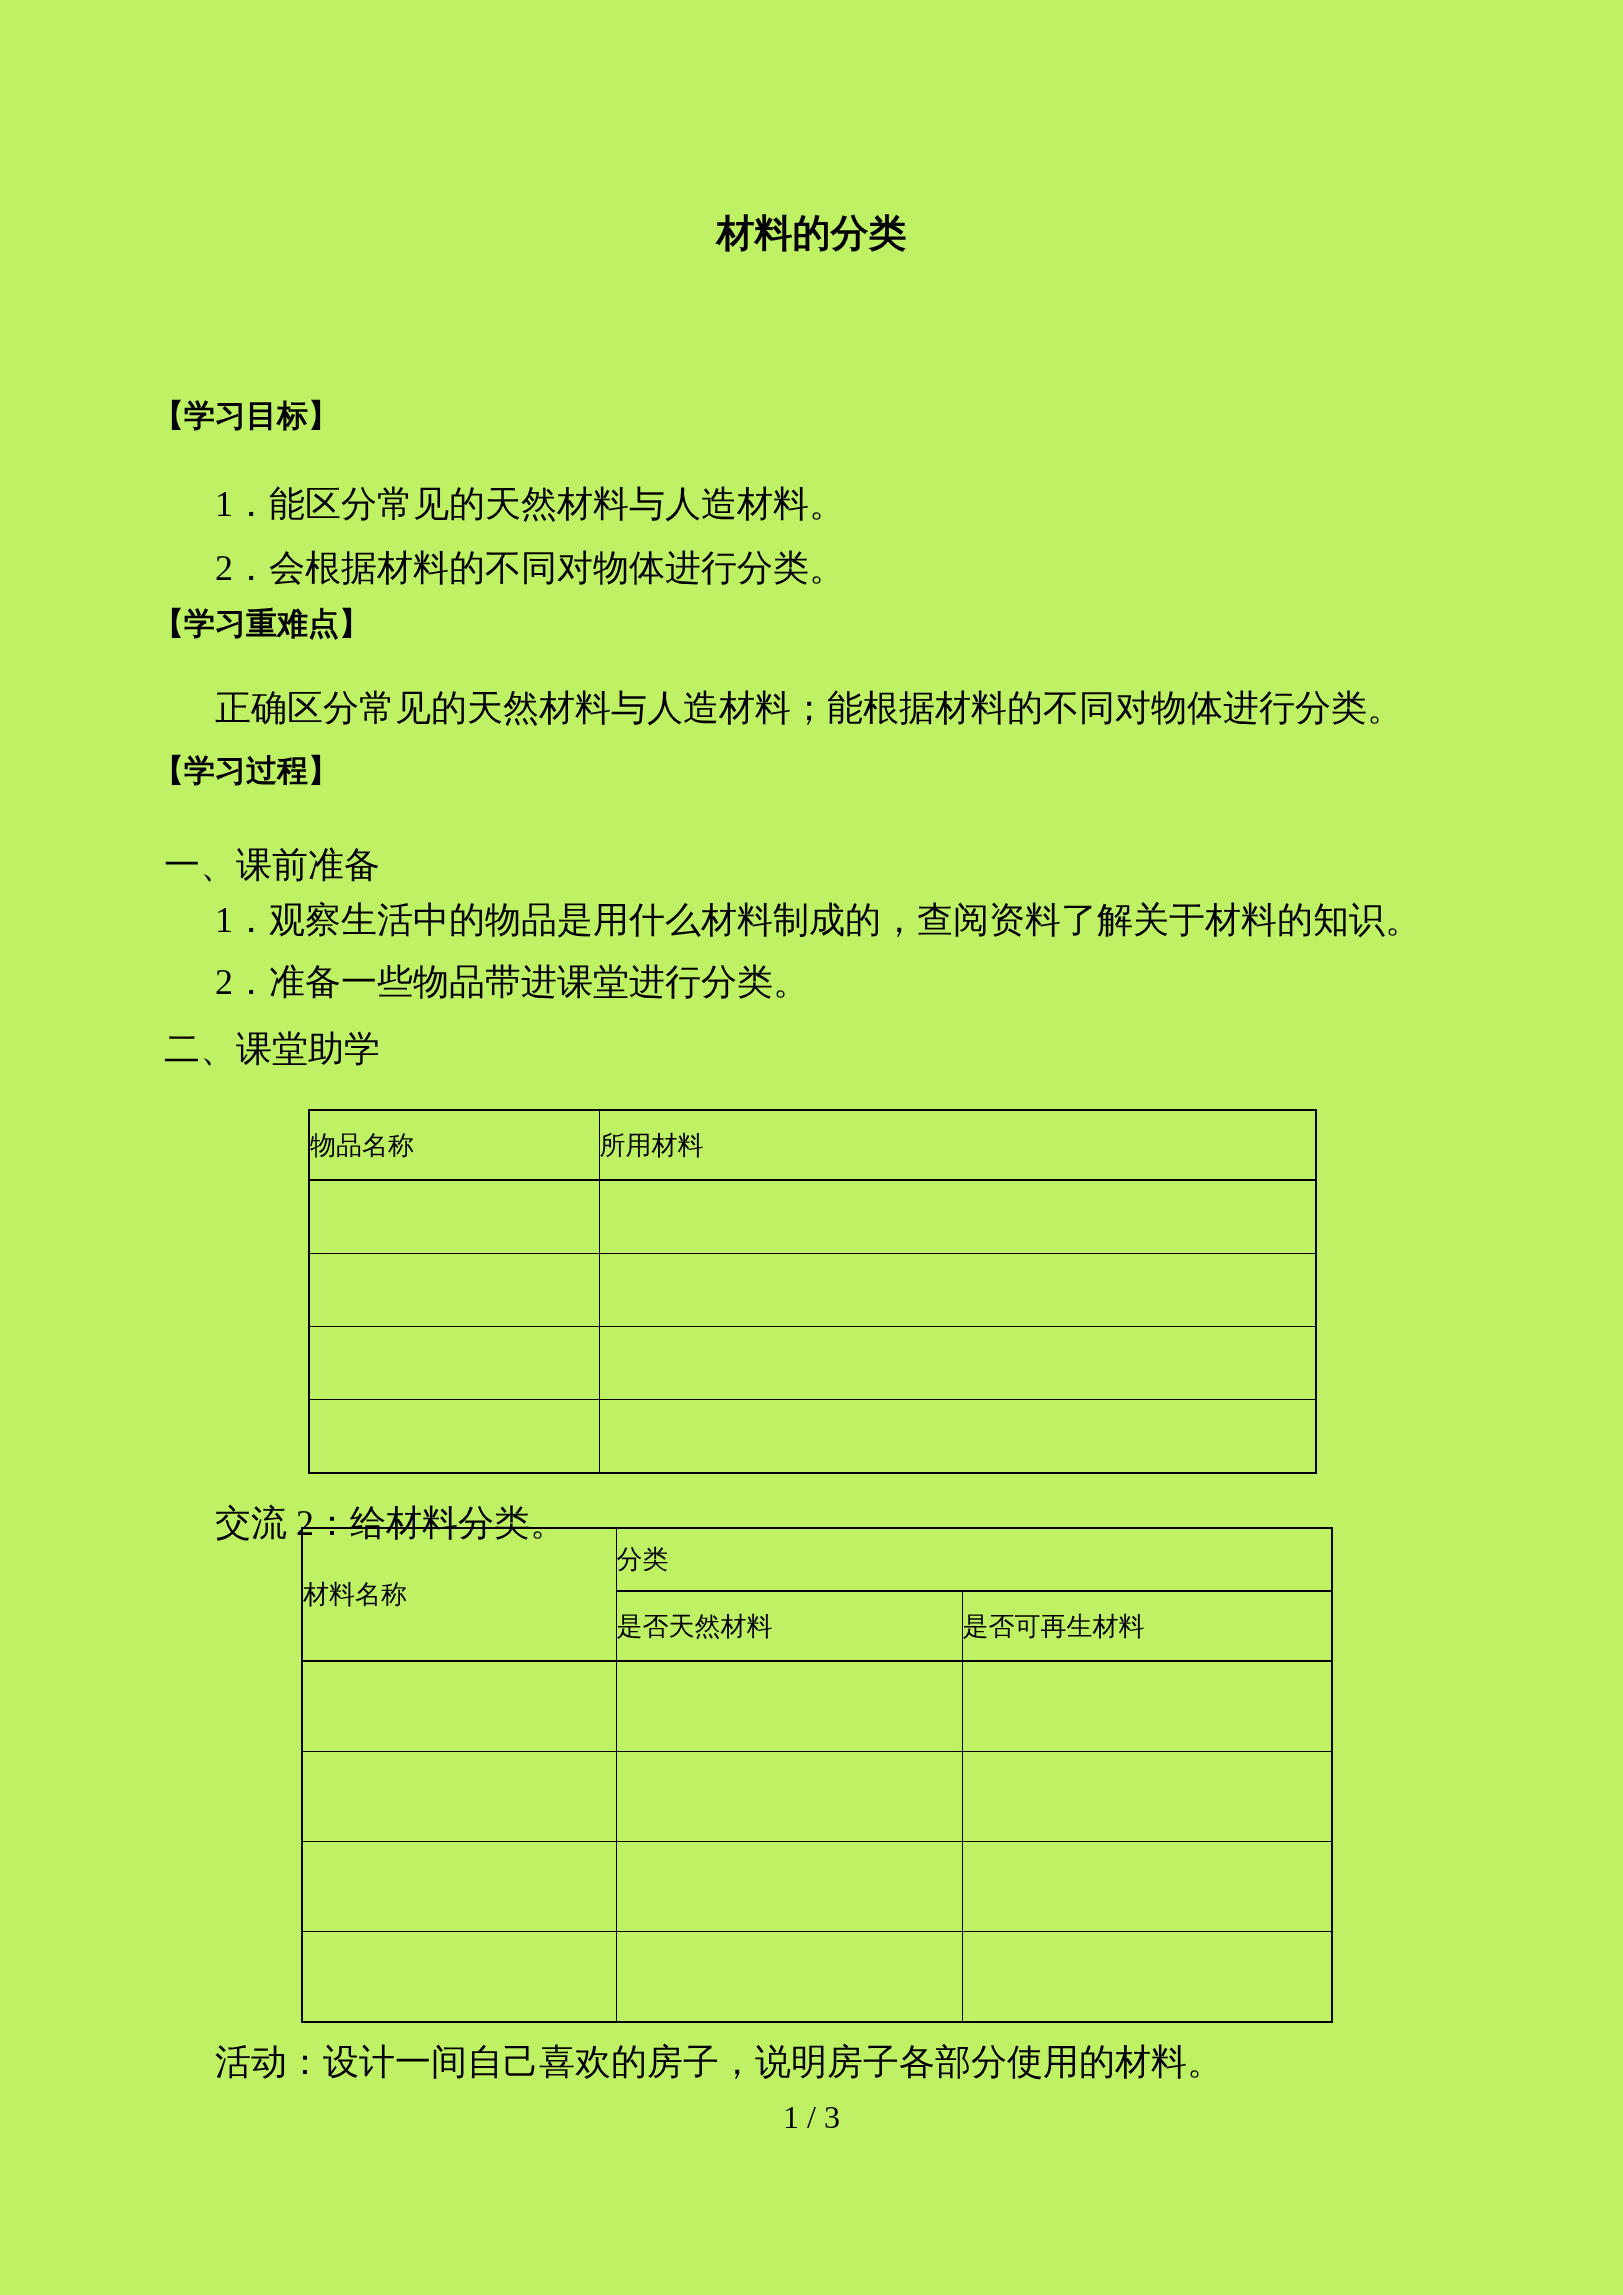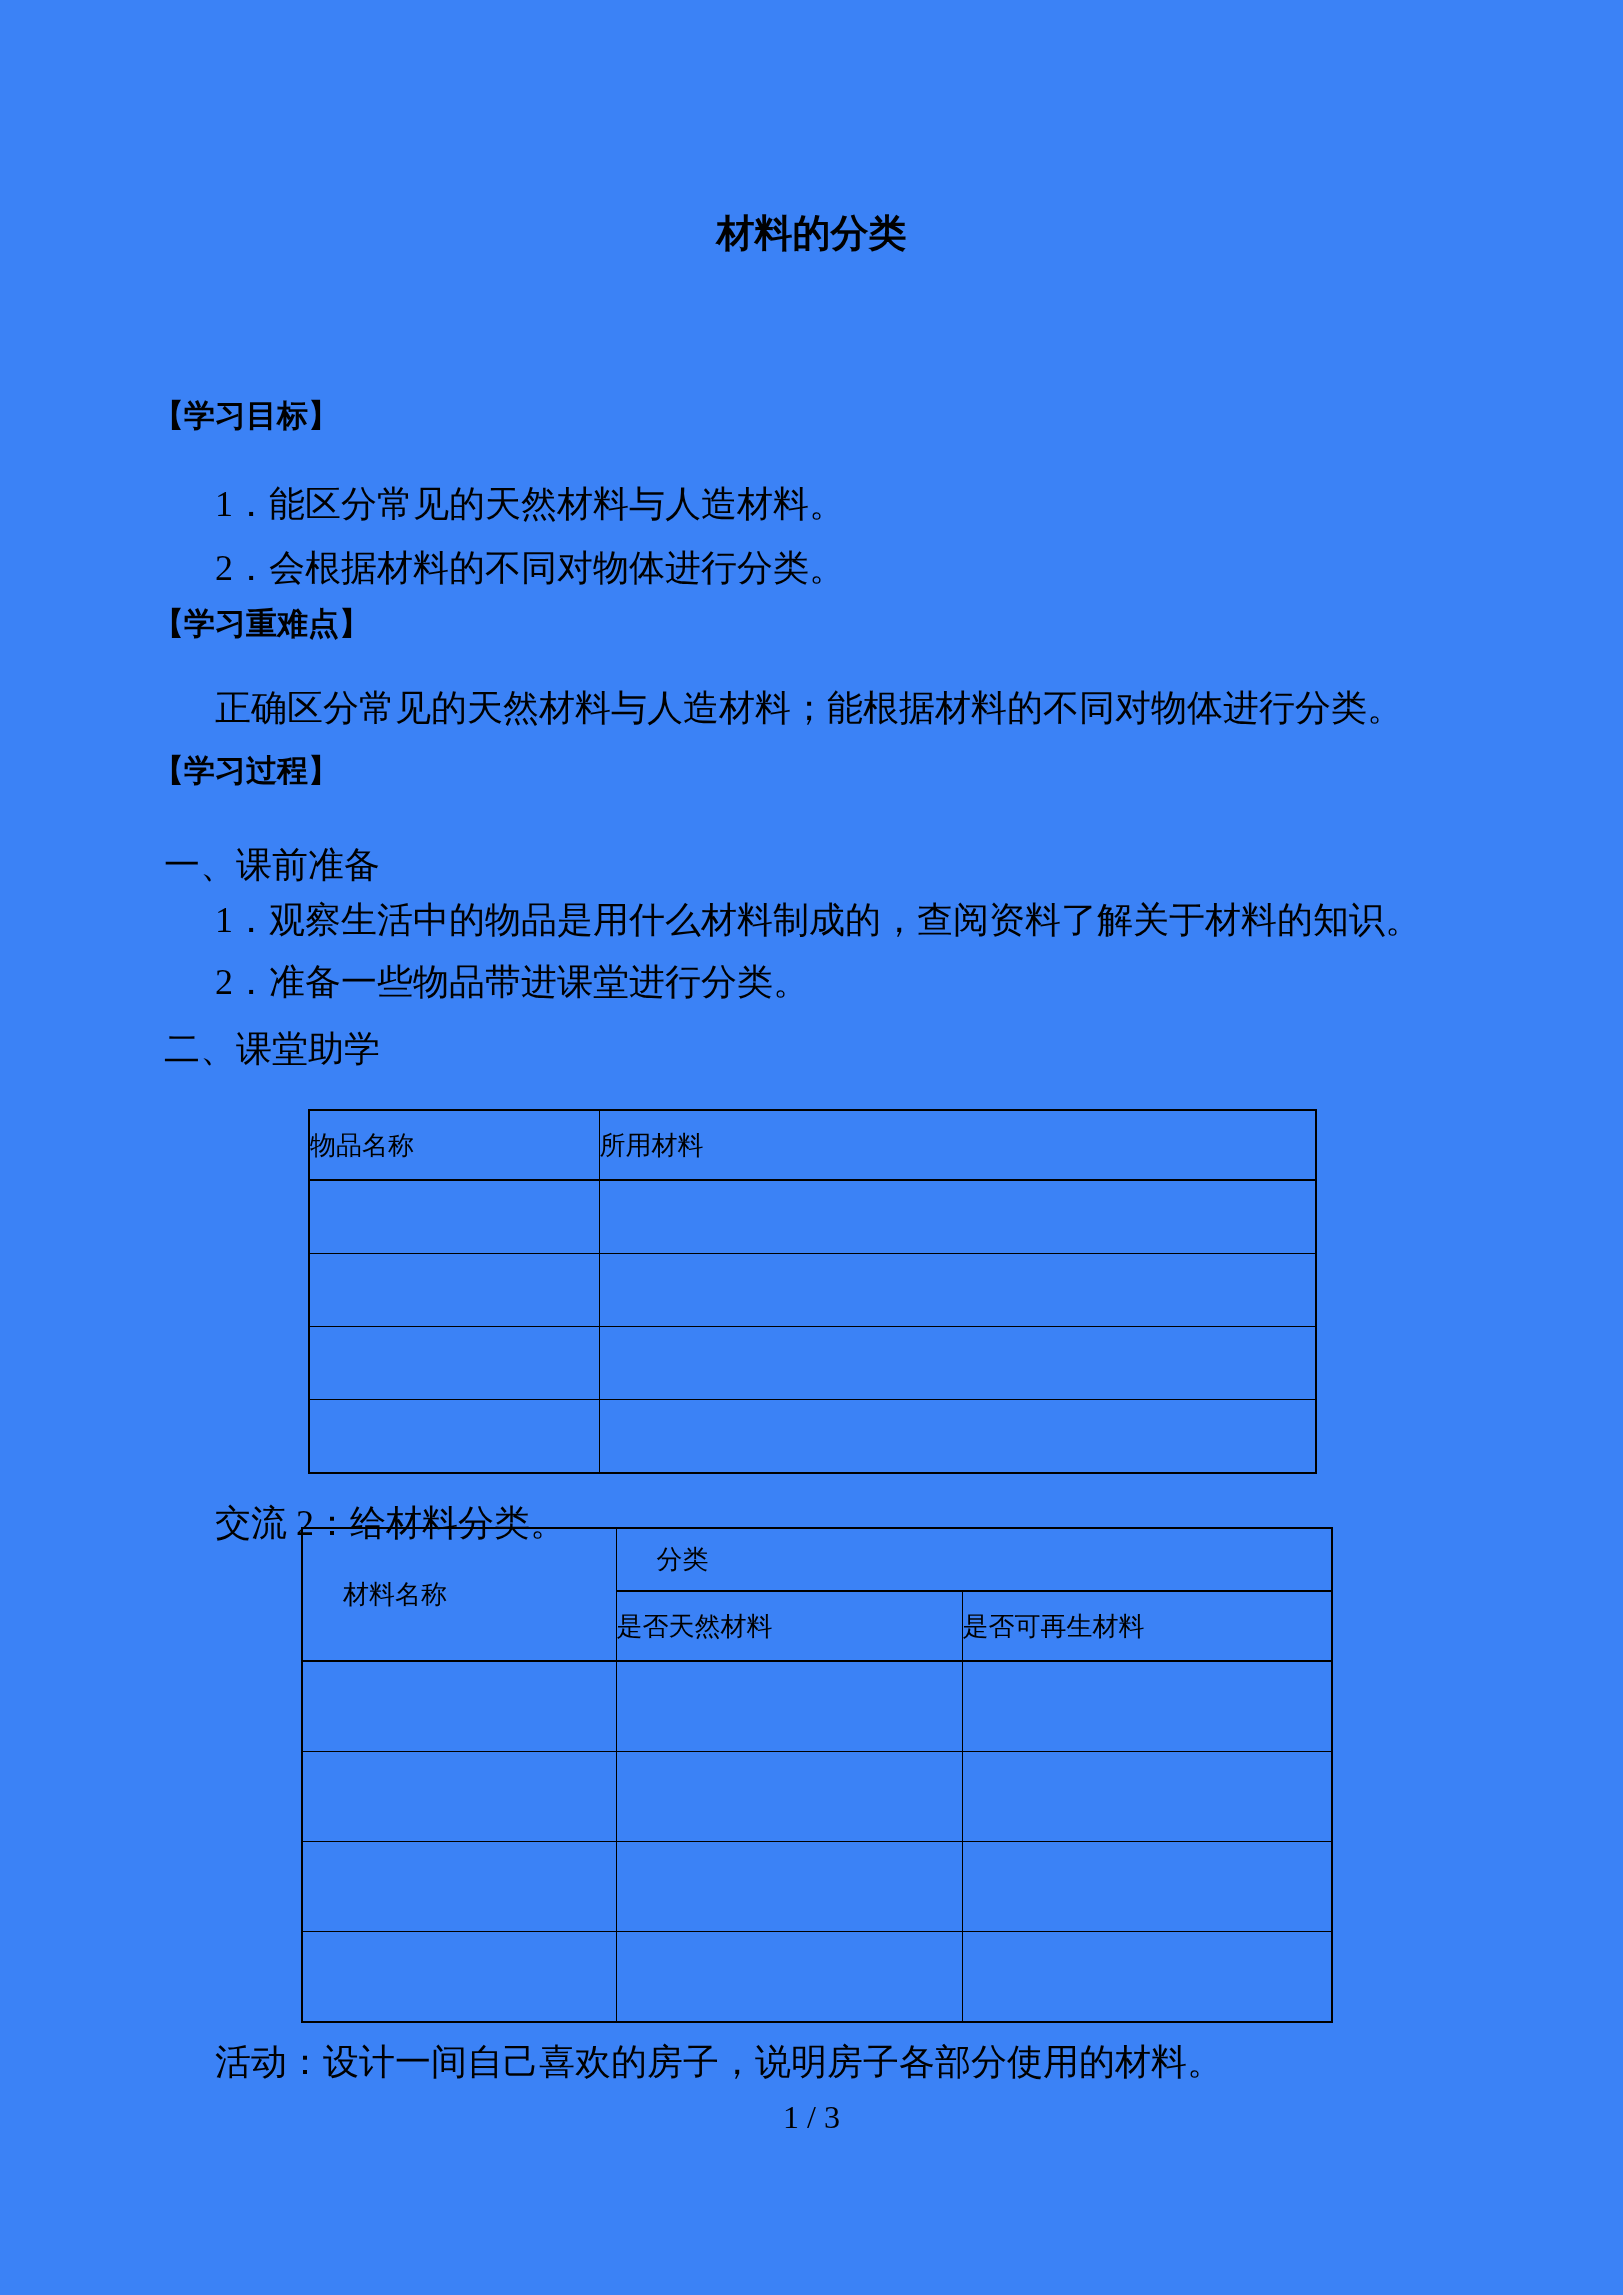--- a/index.html
+++ b/index.html
@@ -4,21 +4,21 @@
 <style>
   html, body {
     margin: 0;
     padding: 0;
     background: #ffffff;
   }
   .page {
     position: relative;
     width: 1623px;
     height: 2295px;
-    background: #3b82f6;
+    background: #bef264;
     color: #000000;
     font-family: "Liberation Serif", "DejaVu Serif", serif;
     overflow: hidden;
   }
   .line {
     position: absolute;
     white-space: nowrap;
     line-height: 1.2;
   }
   .doc-title {
@@ -74,21 +74,21 @@
   #table1 col.c1 { width: 290px; }
   #table1 col.c2 { width: 717px; }
   #table2 {
     left: 301px;
     top: 1527px;
     width: 1029px;
   }
   #table2 col.c1 { width: 314px; }
   #table2 col.c2 { width: 346px; }
   #table2 col.c3 { width: 370px; }
-  #table2 .group-row th { height: 61px; border-bottom: 2.7px solid #000; padding-left: 40px; }
+  #table2 .group-row th { height: 61px; border-bottom: 2.7px solid #000; }
   #table2 .sub-row th { height: 68px; border-bottom: 2.7px solid #000; }
   #table2 .data-row td { height: 89px; }
 </style>
 </head>
 <body>
 
 <div class="page">
 
   <div class="line doc-title">材料的分类</div>
 

